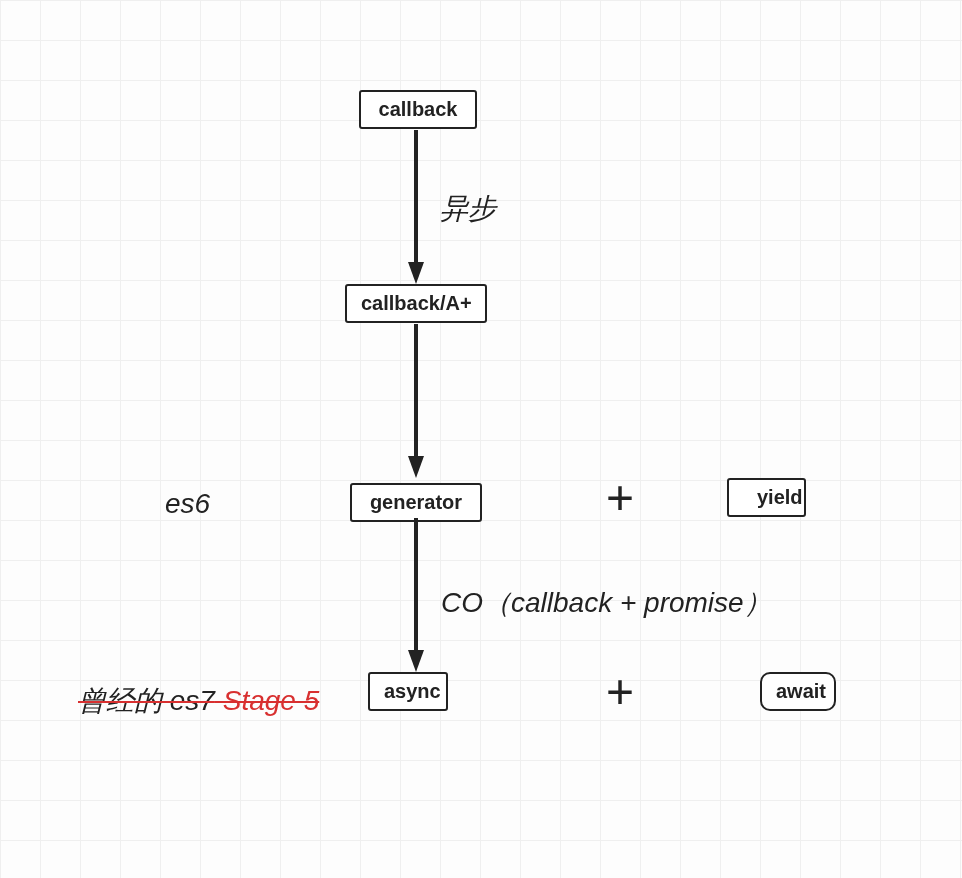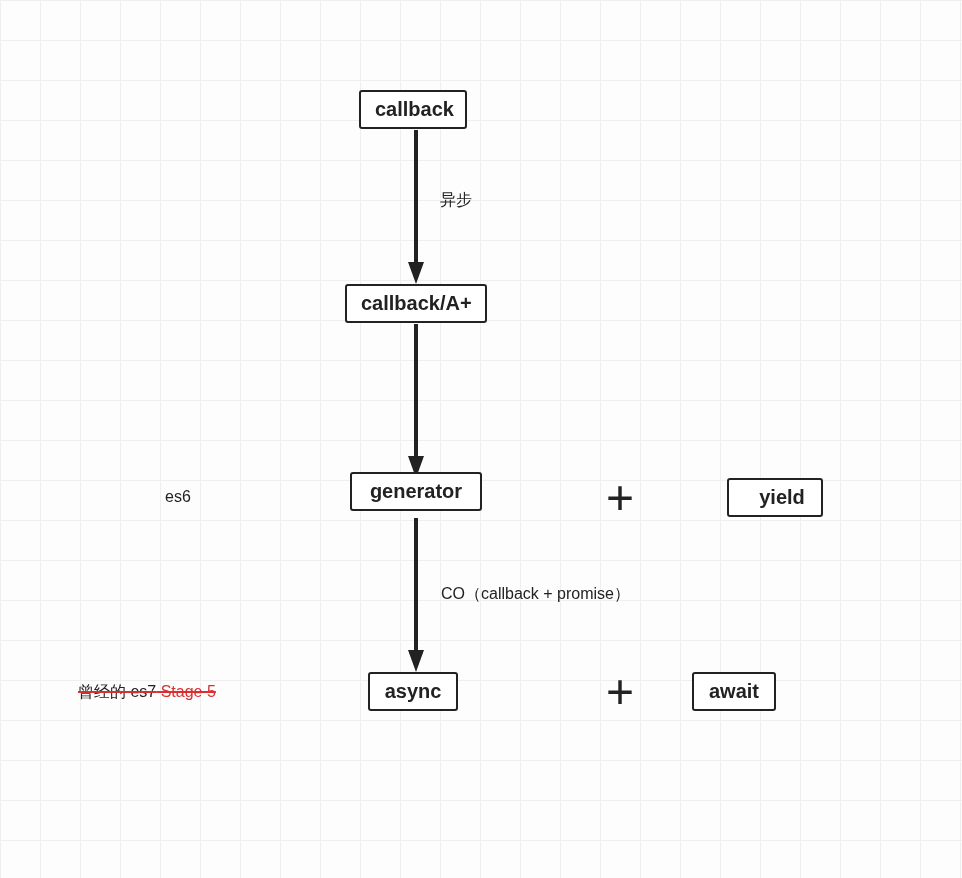--- a/index.html
+++ b/index.html
@@ -27,23 +27,24 @@
     padding: 6px 14px;
     font-size: 20px;
     font-weight: 600;
     text-align: center;
     border-radius: 3px;
     white-space: nowrap;
   }
 
   .label {
     position: absolute;
-    font-size: 16px;
+    font-size: 28px;
     color: #222;
     white-space: nowrap;
+    font-style: italic;
   }
 
   .plus {
     position: absolute;
     font-size: 48px;
     font-weight: 400;
     color: #222;
     line-height: 1;
     transform: translate(-50%, -50%);
   }
@@ -55,52 +56,52 @@
   }
   .red { color: #d83030; }
 
   .arrow {
     position: absolute;
   }
 </style>
 </head>
 <body>
 
-<div class="node" style="left:359px; top:90px; width:108px;">callback</div>
+<div class="node" style="left:359px; top:90px; width:118px;">callback</div>
 
 <svg class="arrow" style="left:408px; top:130px;" width="16" height="154">
   <line x1="8" y1="0" x2="8" y2="136" stroke="#222" stroke-width="4"></line>
   <polygon points="8,154 0,132 16,132" fill="#222"></polygon>
 </svg>
 
 <div class="label" style="left:440px; top:190px;">异步</div>
 
 <div class="node" style="left:345px; top:284px; width:142px;">callback/A+</div>
 
 <svg class="arrow" style="left:408px; top:324px;" width="16" height="154">
   <line x1="8" y1="0" x2="8" y2="136" stroke="#222" stroke-width="4"></line>
   <polygon points="8,154 0,132 16,132" fill="#222"></polygon>
 </svg>
 
 <div class="label" style="left:165px; top:488px;text-align:right;">es6</div>
 
-<div class="node" style="left:350px; top:472px; width:132px;">generator</div>
+<div class="node" style="left:350px; top:483px; width:132px;">generator</div>
 
 <div class="plus" style="left:620px; top:498px;">+</div>
 
-<div class="node" style="left:727px; top:478px; width:96px;padding-left:28px;">yield</div>
+<div class="node" style="left:727px; top:478px; width:79px;padding-left:28px;">yield</div>
 
 <svg class="arrow" style="left:408px; top:518px;" width="16" height="154">
   <line x1="8" y1="0" x2="8" y2="136" stroke="#222" stroke-width="4"></line>
   <polygon points="8,154 0,132 16,132" fill="#222"></polygon>
 </svg>
 
 <div class="label" style="left:441px; top:584px;">CO（callback + promise）</div>
 
 <div class="label" style="left:78px; top:682px;">
   <span class="strike-red">曾经的 es7</span><span class="strike-red red"> Stage 5 </span>
 </div>
 
-<div class="node" style="left:368px; top:672px; width:90px;">async</div>
+<div class="node" style="left:368px; top:672px; width:80px;">async</div>
 
 <div class="plus" style="left:620px; top:692px;">+</div>
 
-<div class="node" style="left:692px; top:672px; width:84px;">await</div>
+<div class="node" style="left:760px; top:672px; width:76px;border-radius:10px;">await</div>
 
 </body></html>

